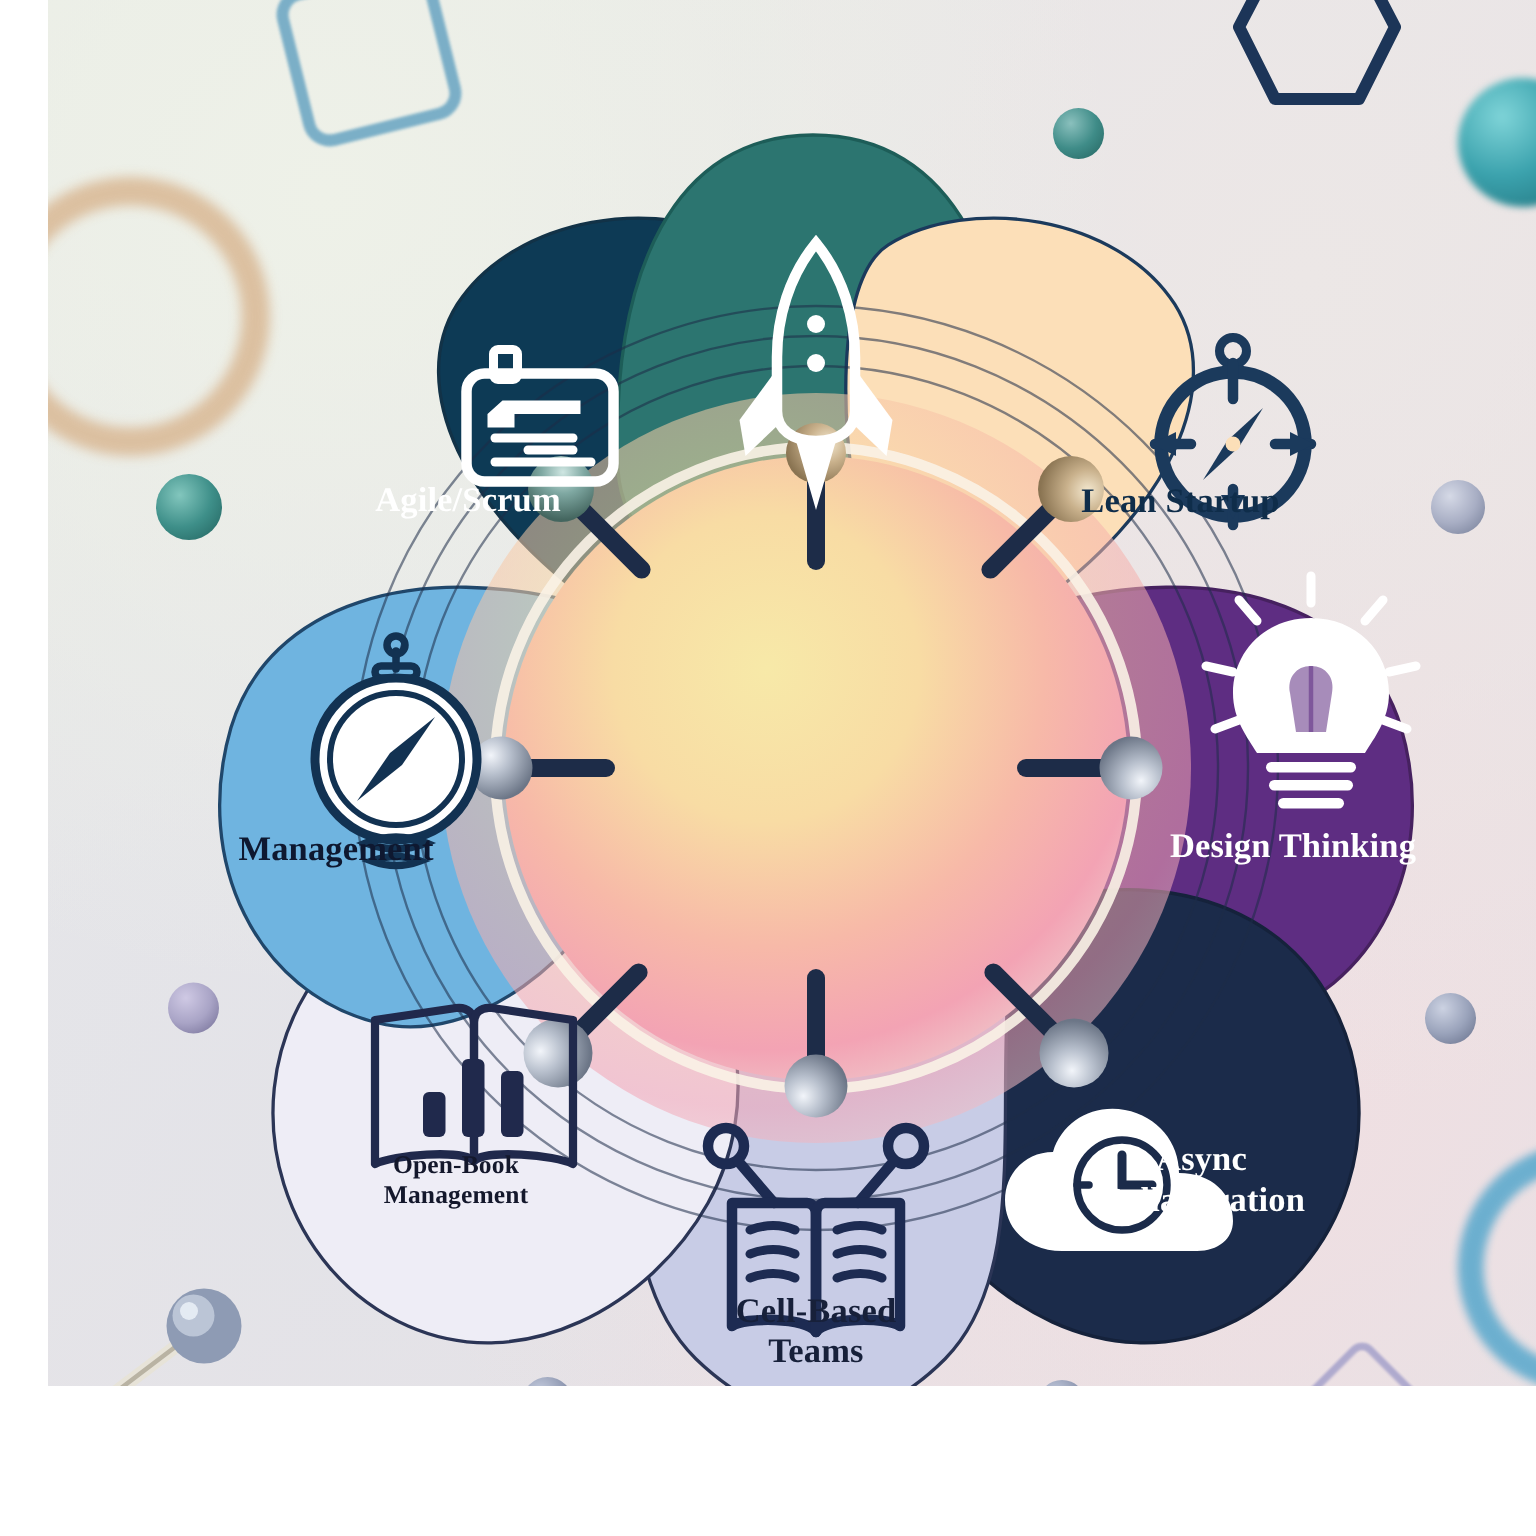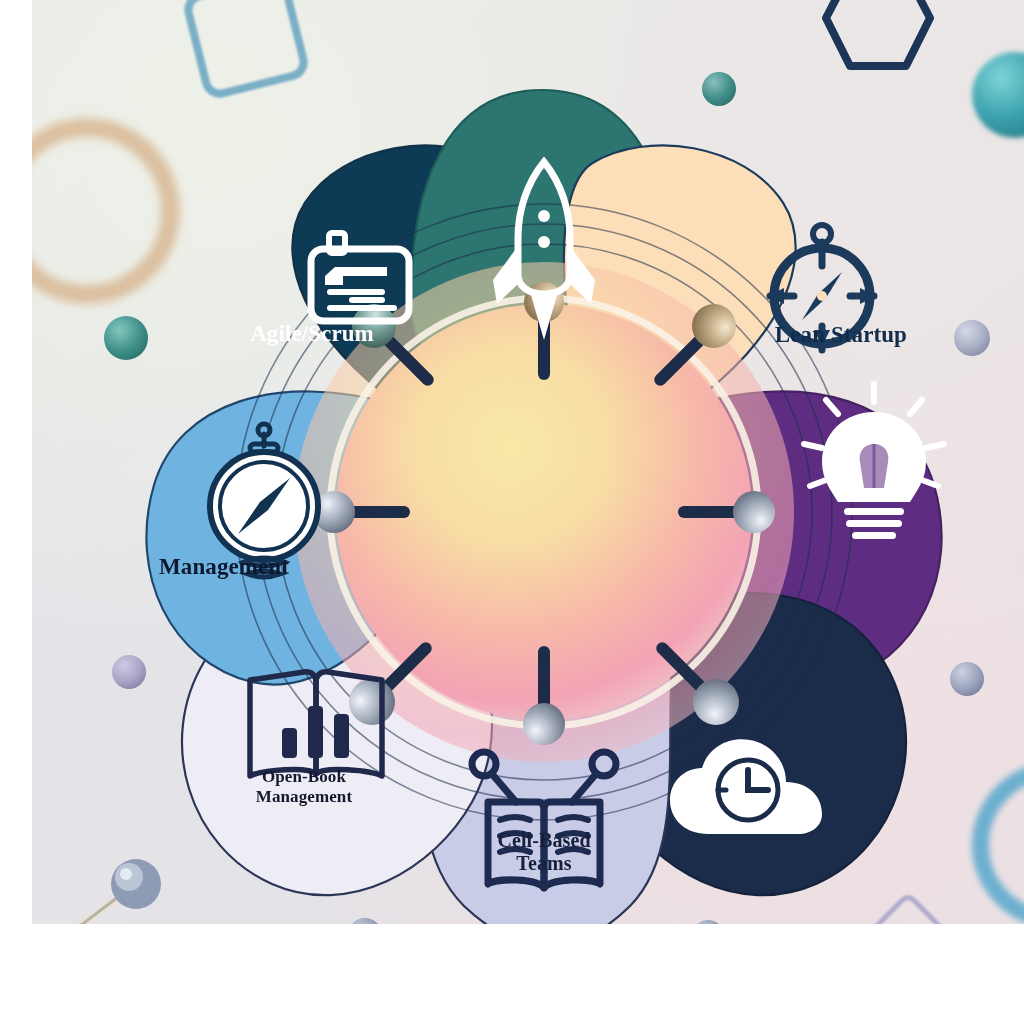--- a/index.html
+++ b/index.html
@@ -297,25 +297,28 @@
         <path d="M42,140 Q62,132 82,140 Q62,148 42,140 Z" fill="none" stroke="#123252" stroke-width="5"></path>
         <path d="M46,152 Q62,146 78,152 Q62,158 46,152 Z" fill="none" stroke="#123252" stroke-width="5"></path>
       </g>
     </svg>
   </div>
 
   <div class="petal-label" style="left:280px; top:334px; width:240px; font-size:23px; color:#ffffff;">Agile/Scrum</div>
 
   <div class="petal-label" style="left:512px; top:330px; width:200px; font-size:23px; color:#ffffff;"></div>
 
-  <div class="petal-label" style="left:755px; top:335px; width:240px; font-size:23px; color:#0f2d4a;text-align:right;">Lean Startup</div>
-
-
-
-  <div class="petal-label" style="left:512px; top:852px; width:240px; font-size:20px; color:#17203a;">Cell-Based
+  <div class="petal-label" style="left:755px; top:335px; width:240px; font-size:23px; color:#0f2d4a;">Lean Startup</div>
+
+  <div class="petal-label" style="left:830px; top:565px; width:260px; font-size:23px; color:#ffffff;">Design Thinking</div>
+
+  <div class="petal-label" style="left:769px; top:787px; width:240px; font-size:23px; color:#ffffff;">Async
+Collaboration</div>
+
+  <div class="petal-label" style="left:512px; top:888px; width:240px; font-size:23px; color:#17203a;">Cell-Based
 Teams</div>
 
   <div class="petal-label" style="left:272px; top:787px; width:260px; font-size:17px; color:#14182c;">Open-Book
 Management</div>
 
   <div class="petal-label" style="left:192px; top:567px; width:250px; font-size:23px; color:#0e1830;">Management</div>
 
 
 </div>
 

